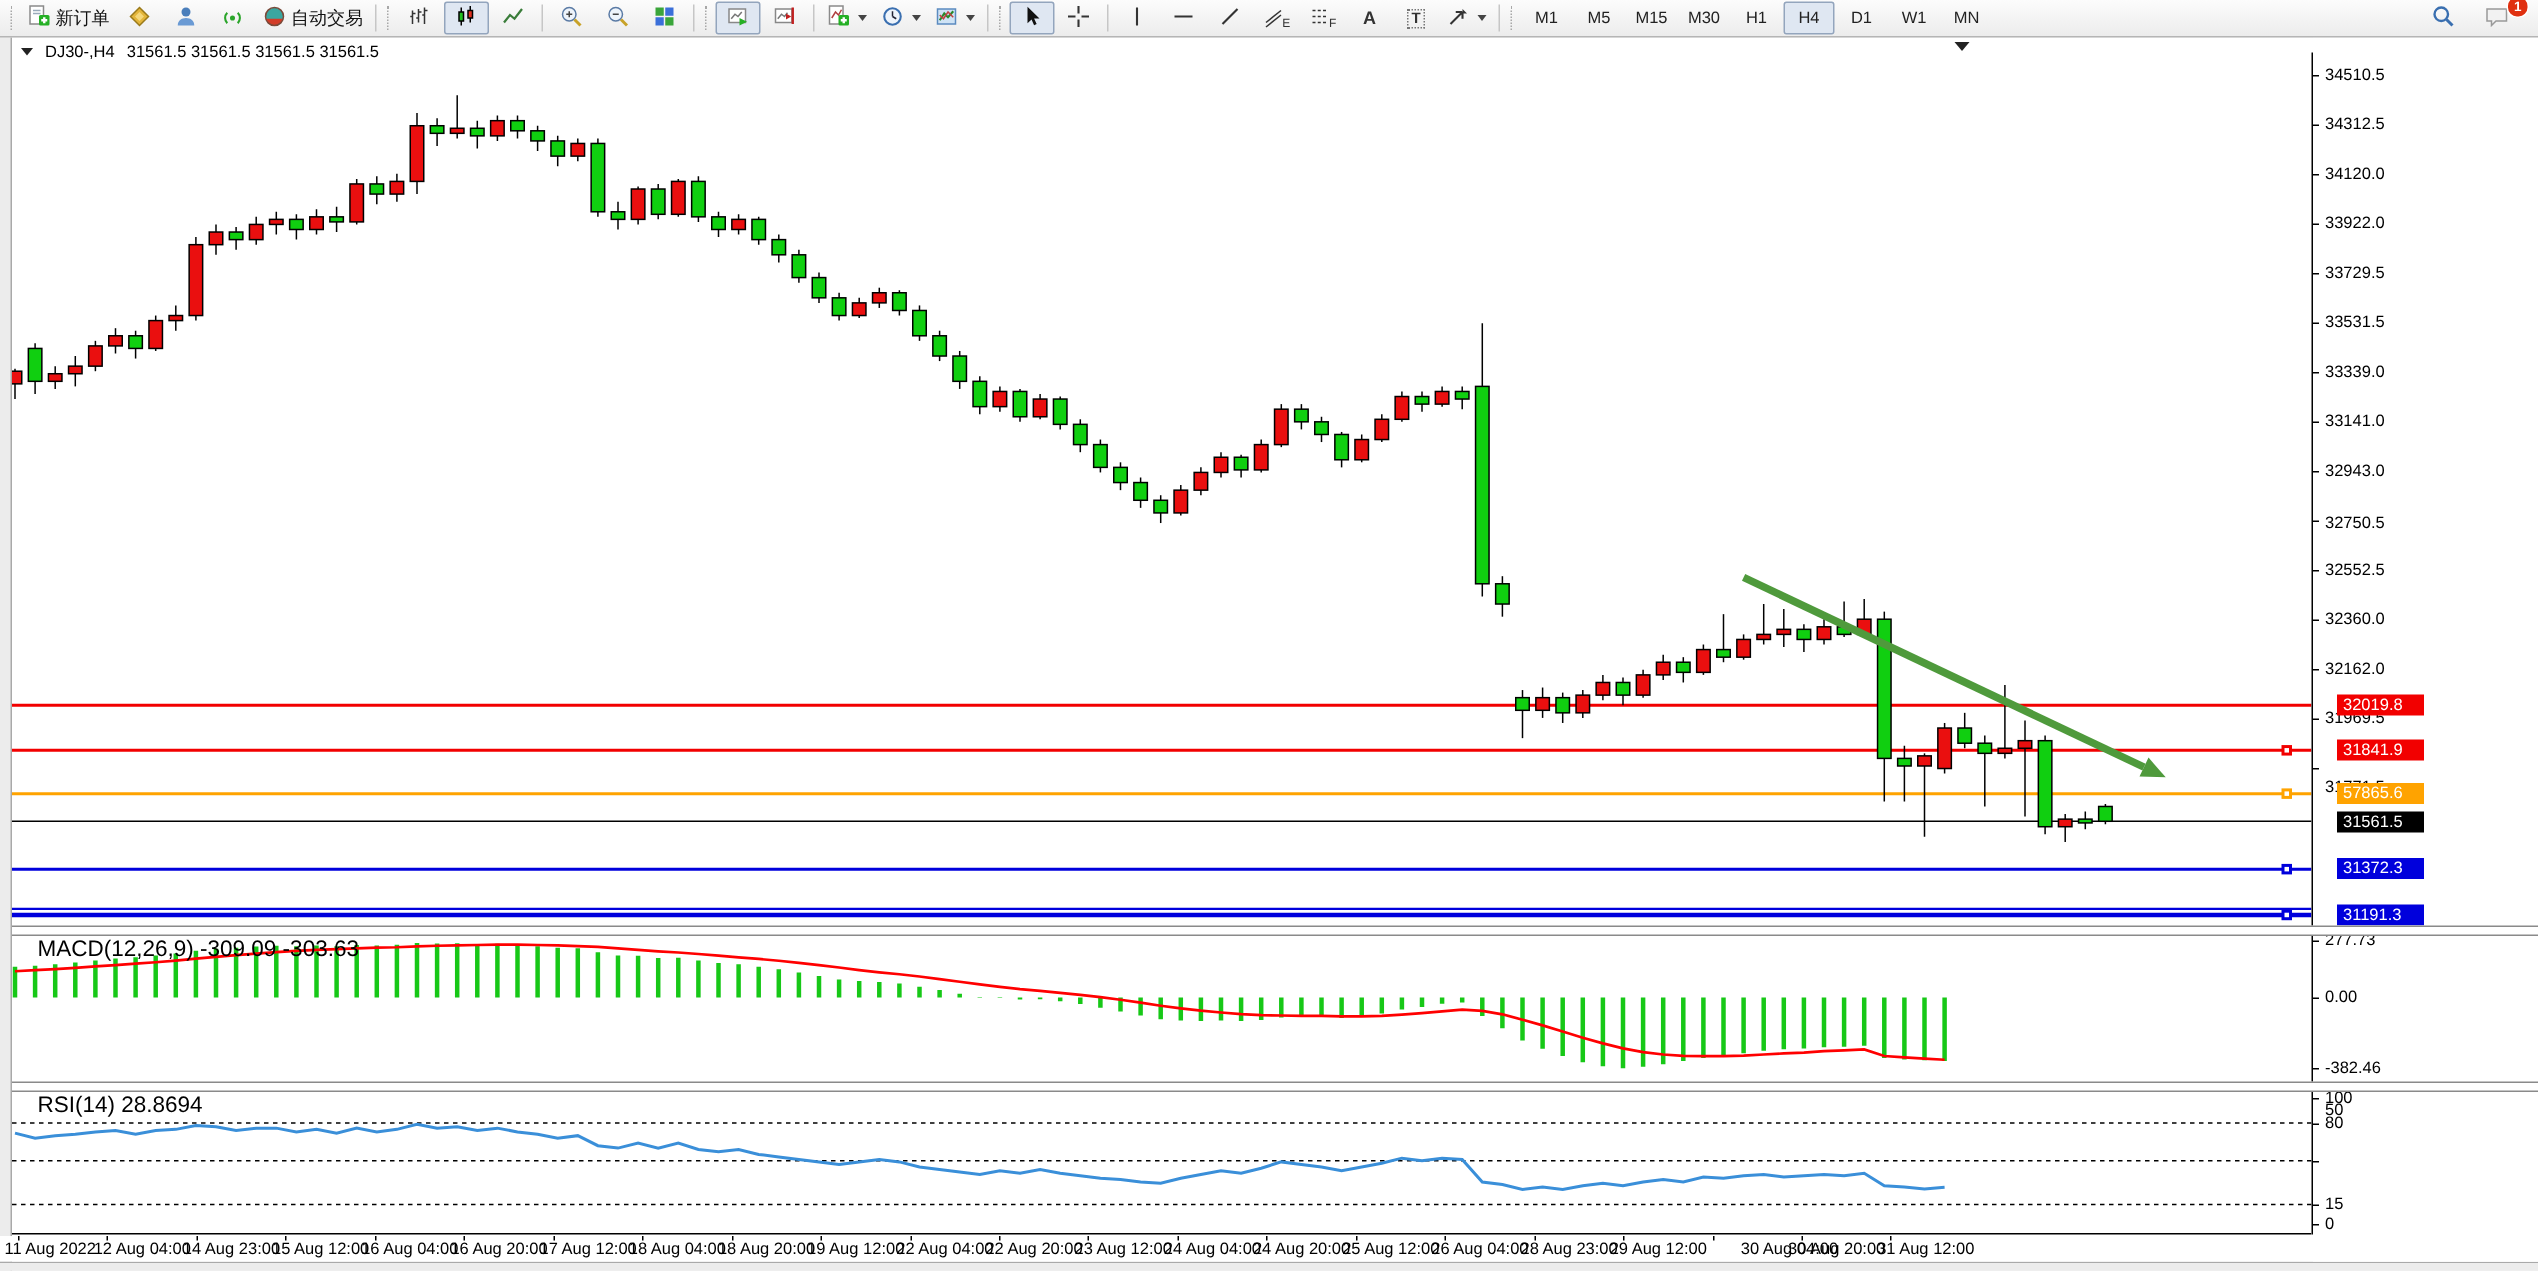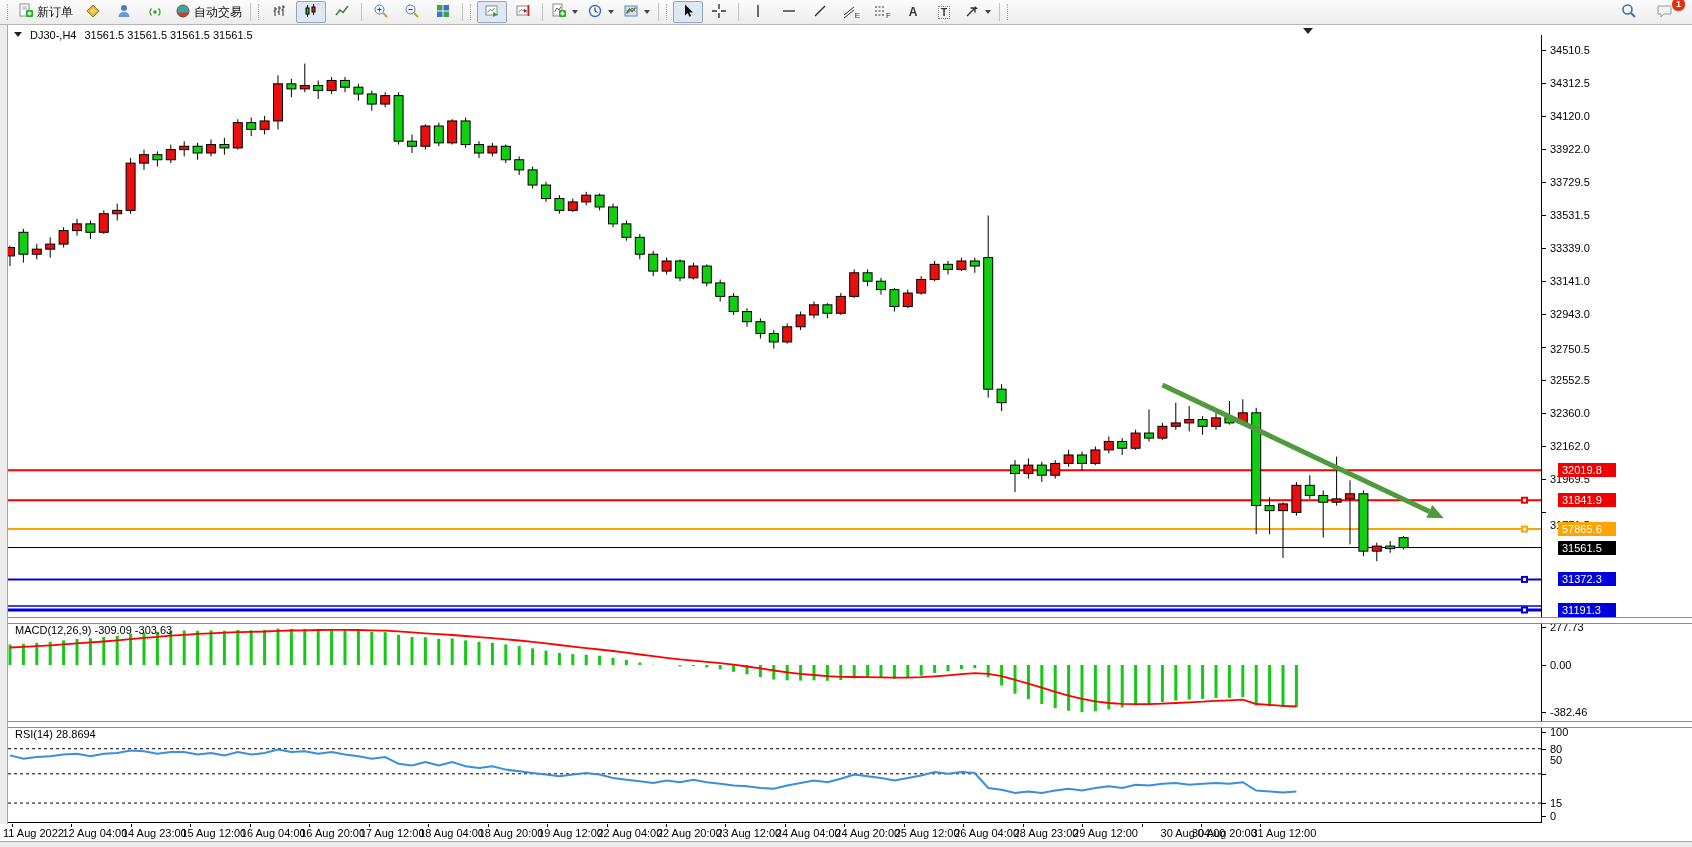--- a/index.html
+++ b/index.html
@@ -39,21 +39,21 @@
     border-left:5px solid transparent;border-right:5px solid transparent;border-top:6px solid #222;}
   
   svg.panel{position:absolute;left:8px;}
   #main-svg{top:40px;}
   #macd-svg{top:622px;}
   #rsi-svg{top:726px;}
   .splitter{position:absolute;left:8px;right:0;height:5px;background:#fff;
     border-top:1px solid #8a8a8a;border-bottom:1px solid #8a8a8a;z-index:4;}
   #split1{top:617px;} #split2{top:721px;}
   .axis-vline{position:absolute;left:1541px;top:35px;width:1px;height:788px;background:#000;z-index:3;}
-  .panel-label{position:absolute;left:15px;font-size:11px;color:#000;z-index:5;white-space:nowrap;}
+  .panel-label{position:absolute;left:25px;font-size:15px;color:#000;z-index:5;white-space:nowrap;}
   #macd-label{top:624px;} #rsi-label{top:728px;}
   
   #price-axis{position:absolute;left:1542px;top:25px;right:0;bottom:6px;background:#fff;z-index:2;}
   .tick-dash{position:absolute;left:0;width:4px;height:1px;background:#000;}
   .tick-label{position:absolute;left:8px;font-size:11px;color:#000;white-space:nowrap;}
   .price-badge{position:absolute;left:16px;height:14px;line-height:14px;min-width:50px;
     padding:0 4px;font-size:11px;color:#fff;white-space:nowrap;z-index:4;}
   #time-axis{position:absolute;left:0;right:0;top:824px;height:17px;background:#fff;z-index:2;}
   .time-label{position:absolute;top:3px;font-size:11px;color:#000;white-space:nowrap;}
   .time-tick{position:absolute;top:0;width:1px;height:3px;background:#000;}
@@ -256,20 +256,31 @@
     <span><svg width="16" height="16">
       <path d="M3 13L11 5 M11 5h-4.5 M11 5v4.5" stroke="#333" stroke-width="1.4" fill="none"></path>
       <polygon points="11,3 14,6 11,6" fill="#333"></polygon>
     </svg></span>
     <span class="dd"></span>
   </div>
 
   <div class="tb-sep"></div>
   <div class="tb-grip"></div>
 
+  <div id="tf-group" style="display:flex;gap:1px;">
+      <div class="tb-btn tf">M1</div>
+      <div class="tb-btn tf">M5</div>
+      <div class="tb-btn tf">M15</div>
+      <div class="tb-btn tf">M30</div>
+      <div class="tb-btn tf">H1</div>
+      <div class="tb-btn tf pressed">H4</div>
+      <div class="tb-btn tf">D1</div>
+      <div class="tb-btn tf">W1</div>
+      <div class="tb-btn tf">MN</div>
+    </div>
 
   <div class="tb-right">
     <div class="tb-btn">
       <span><svg width="16" height="16">
         <circle cx="6.5" cy="6.5" r="4.5" fill="none" stroke="#3a6fb0" stroke-width="1.6"></circle>
         <line x1="10" y1="10" x2="14" y2="14" stroke="#3a6fb0" stroke-width="2"></line>
       </svg></span>
     </div>
     <div class="tb-btn chat-wrap">
       <span><svg width="18" height="16">
@@ -672,21 +683,21 @@
     <div class="tick-label" style="top: 596.007px;">277.73</div>
     <div class="tick-dash" style="top: 640px;"></div>
     <div class="tick-label" style="top: 634px;">0.00</div>
     <div class="tick-dash" style="top: 687.226px;"></div>
     <div class="tick-label" style="top: 681.226px;">-382.46</div>
     <div class="tick-dash" style="top: 707px;"></div>
     <div class="tick-label" style="top: 701px;">100</div>
     <div class="tick-dash" style="top: 723.72px;"></div>
     <div class="tick-label" style="top: 717.72px;">80</div>
     <div class="tick-dash" style="top: 748.8px;"></div>
-    <div class="tick-label" style="top: 729px;">50</div>
+    <div class="tick-label" style="top: 709px;">50</div>
     <div class="tick-dash" style="top: 778.06px;"></div>
     <div class="tick-label" style="top: 772.06px;">15</div>
     <div class="tick-dash" style="top: 790.6px;"></div>
     <div class="tick-label" style="top: 784.6px;">0</div>
     <div class="price-badge" style="top: 438.201px; background: rgb(242, 0, 0);">32019.8</div>
     <div class="price-badge" style="top: 468.214px; background: rgb(242, 0, 0);">31841.9</div>
     <div class="price-badge" style="top: 497.097px; background: rgb(255, 163, 0);">57865.6</div>
     <div class="price-badge" style="top: 515.52px; background: rgb(0, 0, 0);">31561.5</div>
     <div class="price-badge" style="top: 547.44px; background: rgb(0, 0, 220);">31372.3</div>
     <div class="price-badge" style="top: 577.976px; background: rgb(0, 0, 220);">31191.3</div>

